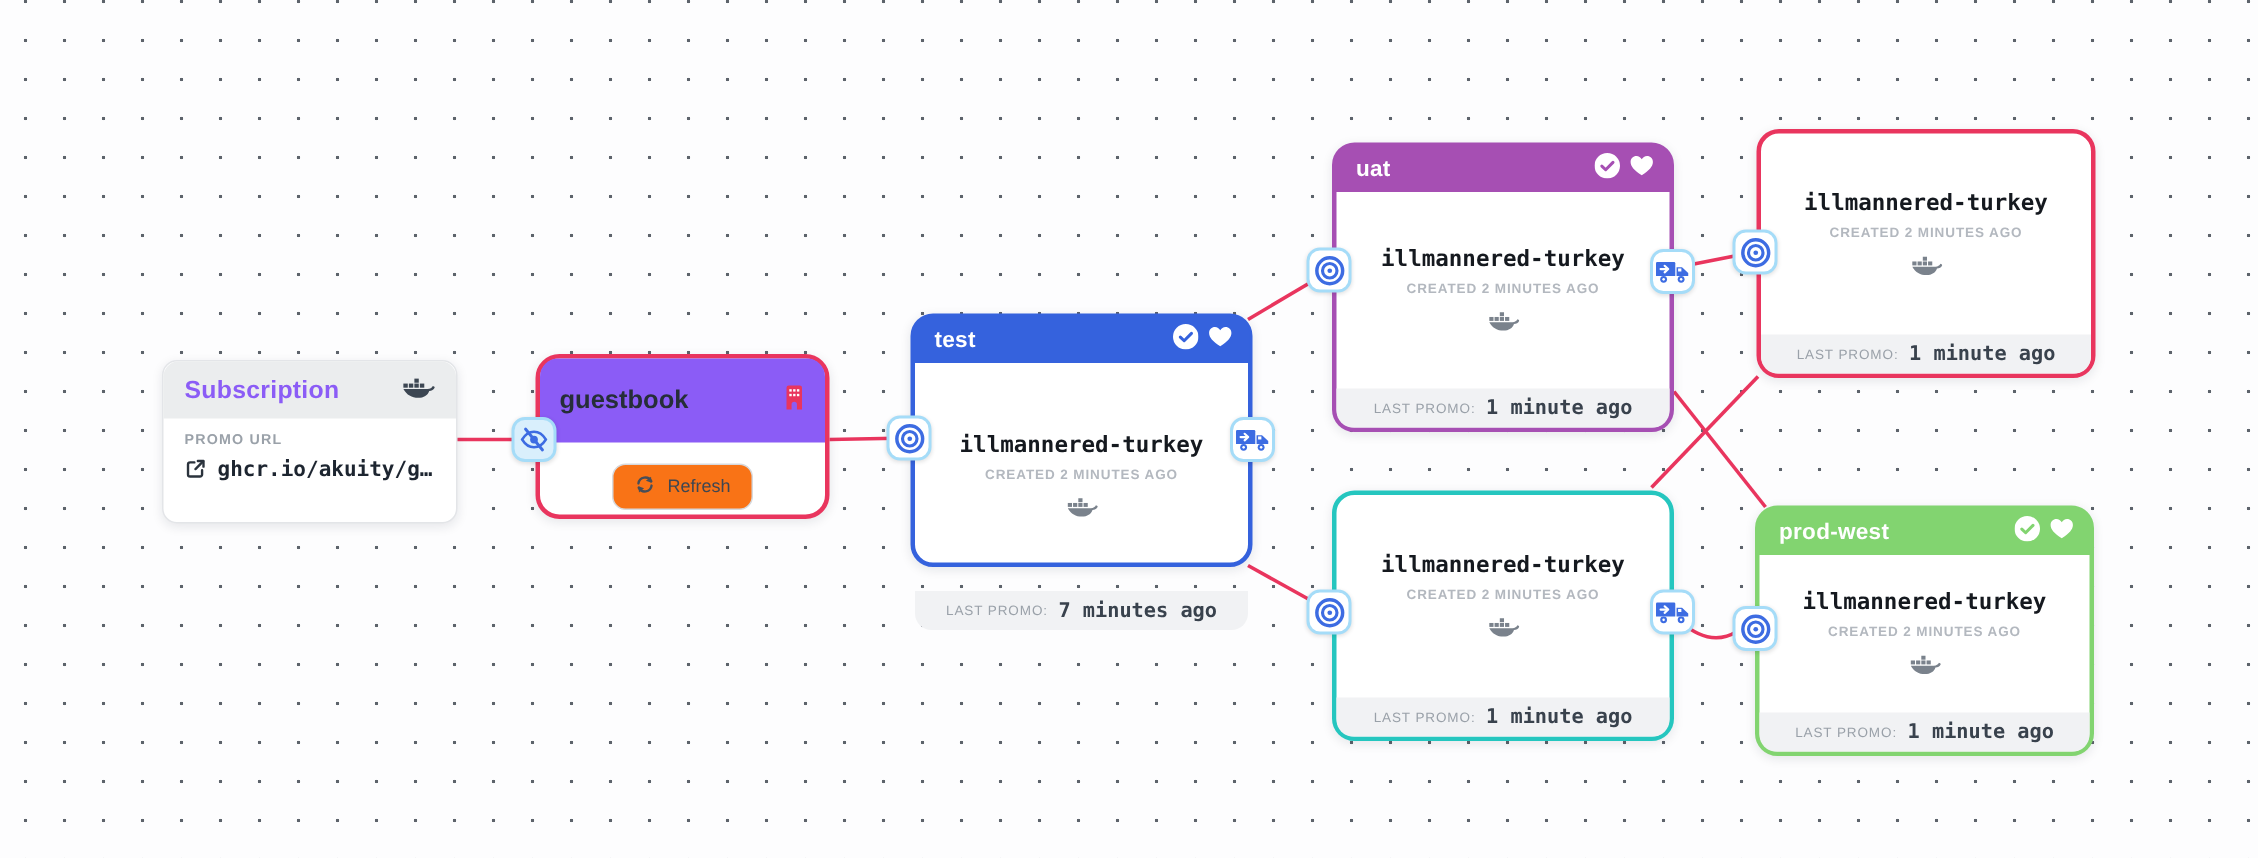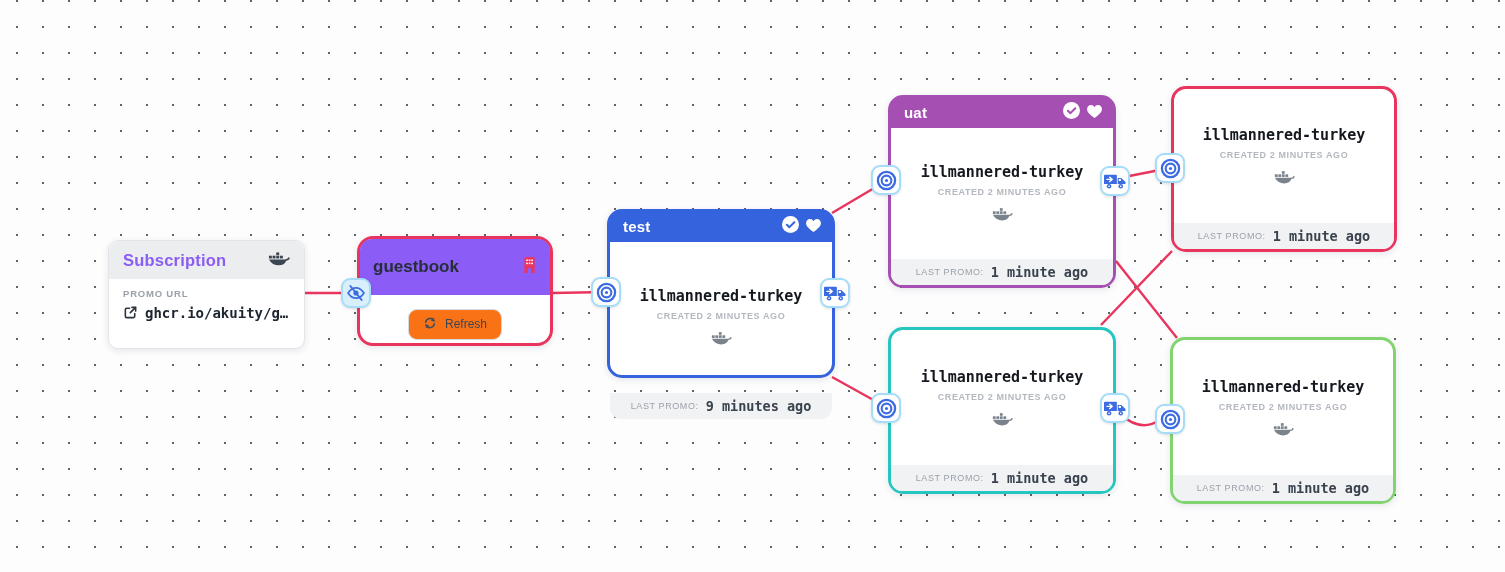--- a/index.html
+++ b/index.html
@@ -150,21 +150,21 @@
             <rect x="1" y="6" width="3.2" height="3"></rect>
             <rect x="5" y="6" width="3.2" height="3"></rect>
             <rect x="9" y="6" width="3.2" height="3"></rect>
             <rect x="13" y="6" width="3.2" height="3"></rect>
             <rect x="9" y="2.4" width="3.2" height="3"></rect>
             <path d="M1 10 H18.6 C20.4 10 21.8 9.1 22.4 7.8 C23 7.9 23.6 8.2 23.8 8.8 C23.1 10.4 21.6 11.3 19.8 11.4 C18.8 14.6 15.8 16.4 11.8 16.4 C7.1 16.4 3.4 14.3 1 10 Z"></path>
           </svg></span>
     </div>
     <div class="stage-footer">
       <span class="promo-label">LAST PROMO:</span>
-      <span class="promo-value">9 minutes ago</span>
+      <span class="promo-value">7 minutes ago</span>
     </div>
   </div>
 
   <div class="node stage st-uat" style="--hdr: #a64fb3;">
     <div class="stage-header">
       <span class="stage-title">uat</span>
       <span class="hdr-icons">
         <span><svg width="17" height="17" viewBox="0 0 16 16">
               <circle cx="8" cy="8" r="8" fill="#fff"></circle>
               <path d="M4.6 8.2 L7 10.5 L11.6 5.9" fill="none" style="stroke:var(--hdr)" stroke-width="1.9" stroke-linecap="round" stroke-linejoin="round"></path>
@@ -224,20 +224,32 @@
             <path d="M1 10 H18.6 C20.4 10 21.8 9.1 22.4 7.8 C23 7.9 23.6 8.2 23.8 8.8 C23.1 10.4 21.6 11.3 19.8 11.4 C18.8 14.6 15.8 16.4 11.8 16.4 C7.1 16.4 3.4 14.3 1 10 Z"></path>
           </svg></span>
     </div>
     <div class="stage-footer">
       <span class="promo-label">LAST PROMO:</span>
       <span class="promo-value">1 minute ago</span>
     </div>
   </div>
 
   <div class="node stage st-prod-west" style="--hdr: #82d470;">
+    <div class="stage-header">
+      <span class="stage-title">prod-west</span>
+      <span class="hdr-icons">
+        <span><svg width="17" height="17" viewBox="0 0 16 16">
+              <circle cx="8" cy="8" r="8" fill="#fff"></circle>
+              <path d="M4.6 8.2 L7 10.5 L11.6 5.9" fill="none" style="stroke:var(--hdr)" stroke-width="1.9" stroke-linecap="round" stroke-linejoin="round"></path>
+            </svg></span>
+        <span><svg width="17" height="16" viewBox="0 0 16 15">
+              <path fill="#fff" d="M8 14 C3.2 10.8 1 8.3 1 5.6 C1 3.5 2.6 1.9 4.7 1.9 C6.1 1.9 7.3 2.7 8 3.9 C8.7 2.7 9.9 1.9 11.3 1.9 C13.4 1.9 15 3.5 15 5.6 C15 8.3 12.8 10.8 8 14 Z"></path>
+            </svg></span>
+      </span>
+    </div>
     <div class="stage-body">
       <div class="freight-name">illmannered-turkey</div>
       <div class="freight-created">CREATED 2 MINUTES AGO</div>
       <span class="docker-gray"><svg width="21" height="15" viewBox="0 0 24 17" fill="currentColor">
             <rect x="1" y="6" width="3.2" height="3"></rect>
             <rect x="5" y="6" width="3.2" height="3"></rect>
             <rect x="9" y="6" width="3.2" height="3"></rect>
             <rect x="13" y="6" width="3.2" height="3"></rect>
             <rect x="9" y="2.4" width="3.2" height="3"></rect>
             <path d="M1 10 H18.6 C20.4 10 21.8 9.1 22.4 7.8 C23 7.9 23.6 8.2 23.8 8.8 C23.1 10.4 21.6 11.3 19.8 11.4 C18.8 14.6 15.8 16.4 11.8 16.4 C7.1 16.4 3.4 14.3 1 10 Z"></path>

